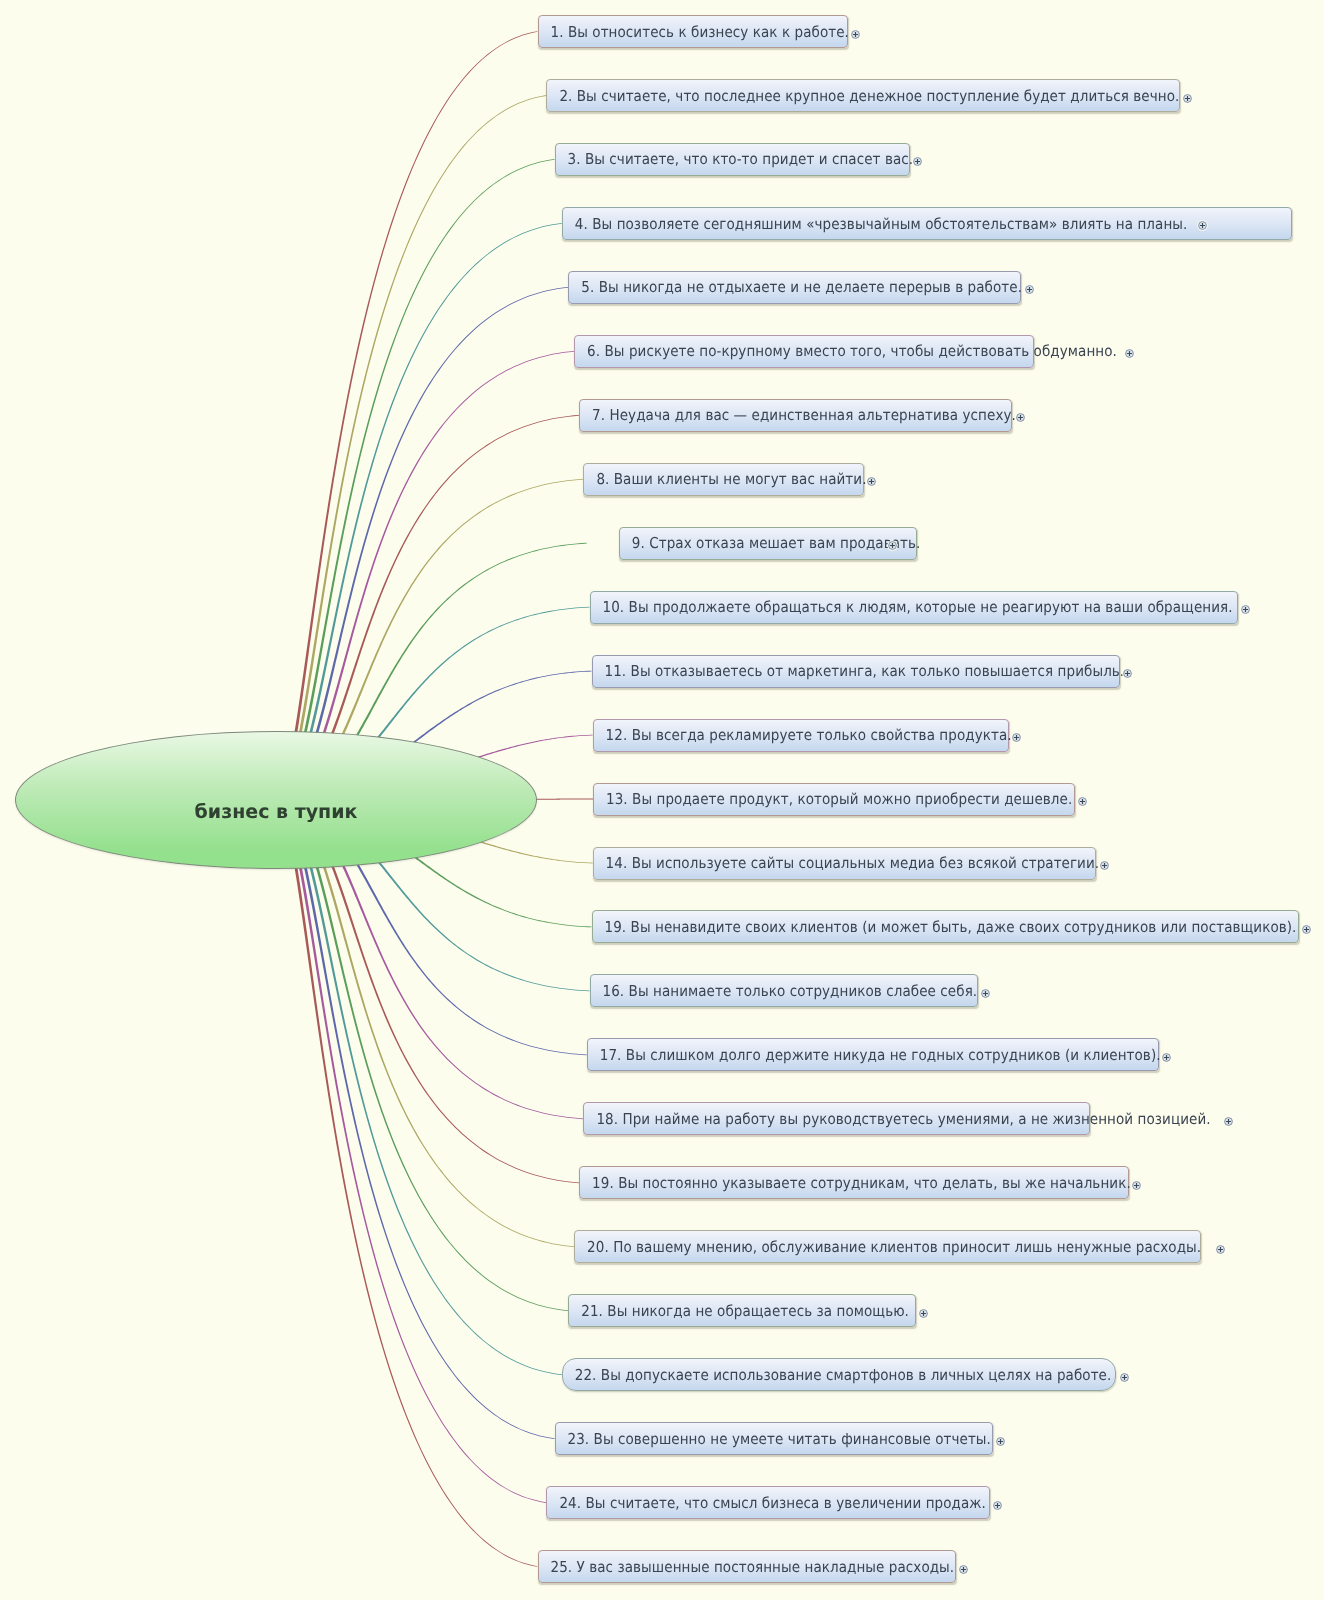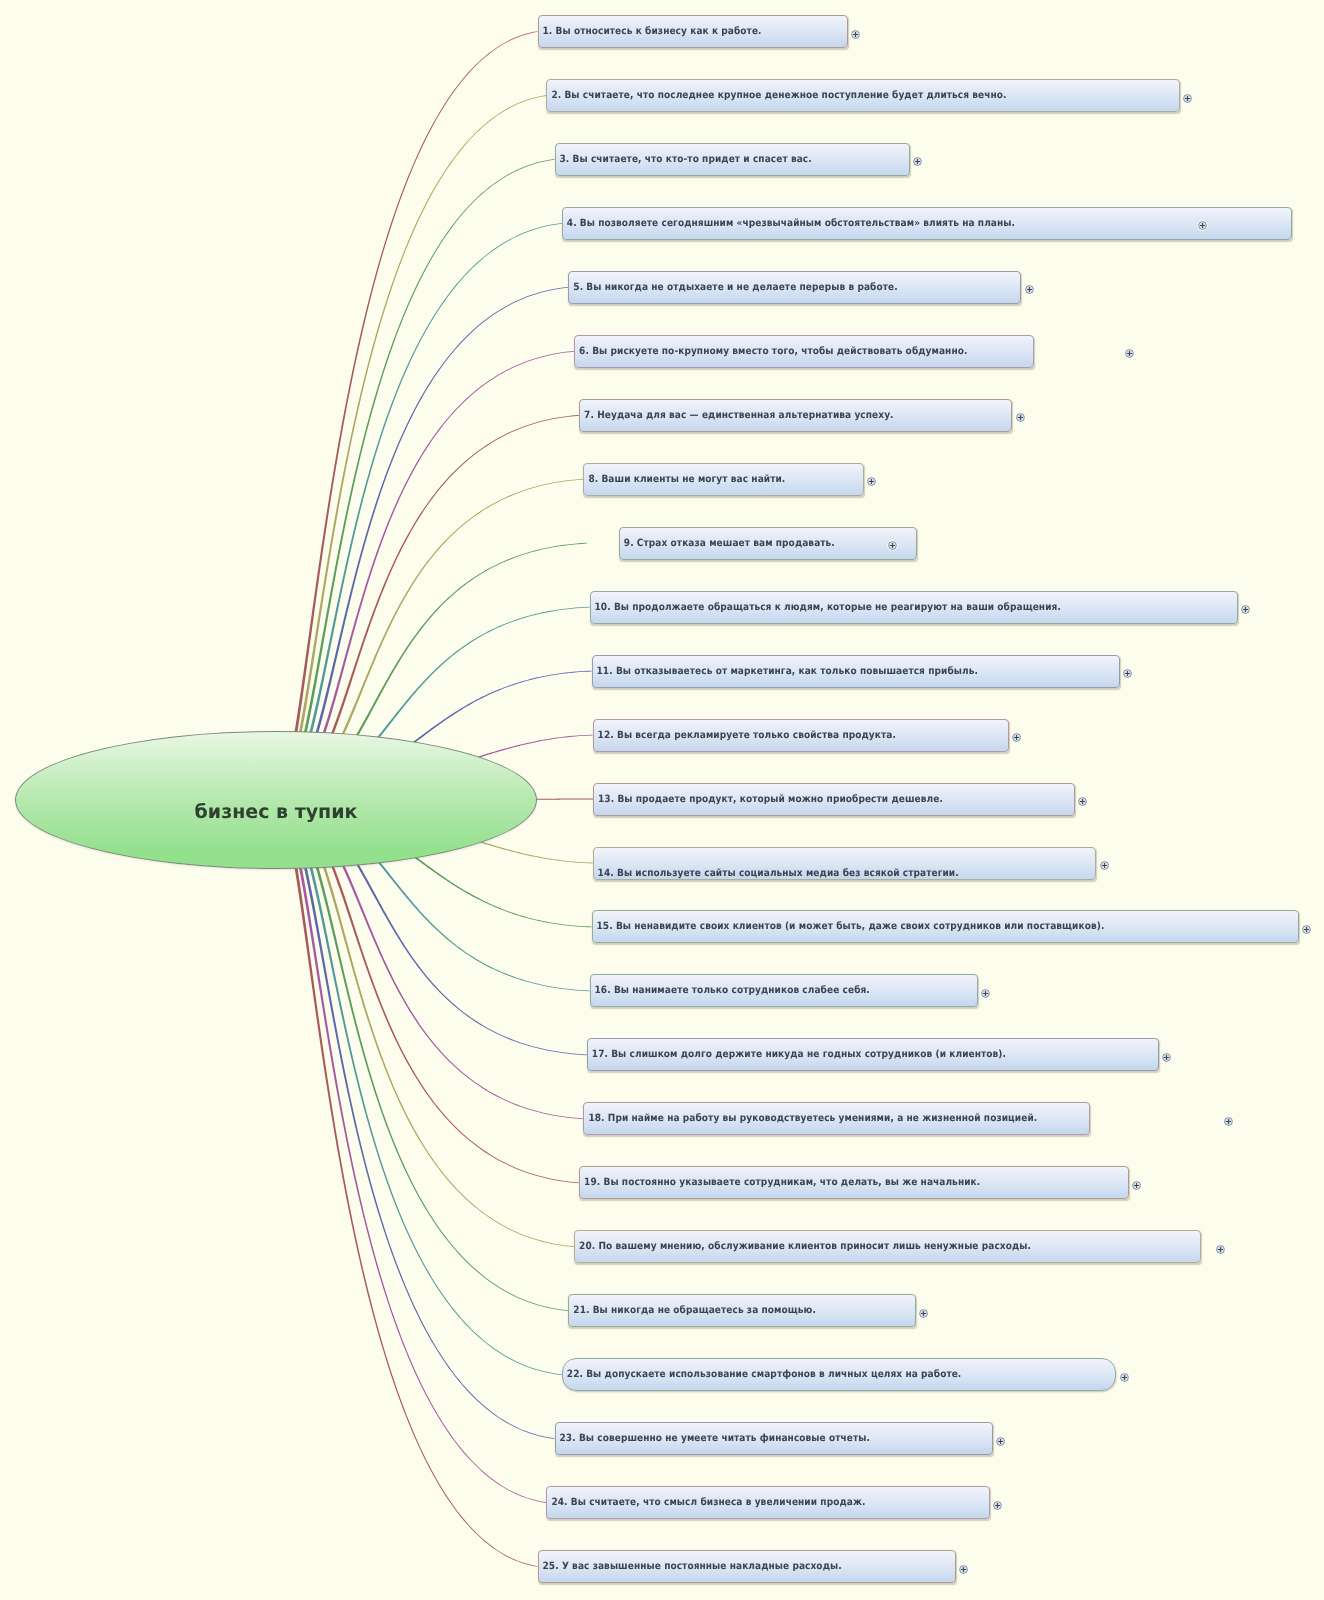--- a/index.html
+++ b/index.html
@@ -18,22 +18,22 @@
      box-shadow:0 1px 2px rgba(0,0,0,0.10);}
   #central-text{font-weight:bold;font-size:19px;color:#2f4130;line-height:29px;
      letter-spacing:0px;padding:0 8px;position:relative;top:-2px;}
 
   
   .node{position:absolute;box-sizing:border-box;height:33px;border-radius:4px;
      border:1px solid #999;white-space:nowrap;
      background:linear-gradient(180deg,#f1f4fb 0%,#e9eef8 20%,#dce6f5 52%,#c9daef 90%,#c6d8ee 100%);
      box-shadow:0.5px 1.2px 1.3px rgba(120,116,90,0.34);
      display:flex;align-items:center;}
-  .node-label{font-size:10px;color:#3a4450;padding-left:4px;letter-spacing:0.08px;
-     font-family:"DejaVu Sans Condensed","DejaVu Sans",sans-serif;font-weight:bold;}
+  .node-label{font-size:15px;color:#3a4450;padding-left:12px;letter-spacing:0.08px;
+     font-family:"DejaVu Sans Condensed","DejaVu Sans",sans-serif;}
   .expand{position:absolute;width:11px;height:11px;}
 </style>
 </head>
 <body>
 
 <div id="stage" style="background: rgb(253, 253, 238);">
 
   <svg id="edges" viewBox="0 0 1324 1600" width="1324" height="1600">
       <path d="M276.27,801.78L277.49,801.48L278.71,800.82L279.79,799.91L280.78,798.78L281.70,797.44L282.58,795.89L283.44,794.13L284.28,792.15L285.10,789.96L285.92,787.56L286.73,784.95L287.54,782.12L288.34,779.09L289.14,775.86L289.94,772.42L290.74,768.79L291.54,764.97L292.34,760.95L293.14,756.75L293.95,752.36L294.75,747.79L295.57,743.05L296.38,738.14L297.21,733.05L298.04,727.81L298.87,722.40L299.71,716.83L300.56,711.12L301.42,705.25L302.29,699.24L303.17,693.08L304.05,686.79L304.95,680.36L305.86,673.81L306.78,667.13L307.72,660.32L308.66,653.40L309.62,646.36L310.60,639.22L311.59,631.96L312.60,624.61L313.62,617.15L314.66,609.60L315.71,601.96L316.79,594.23L317.88,586.42L318.99,578.53L320.13,570.56L321.28,562.52L322.45,554.42L323.65,546.25L324.87,538.02L326.11,529.73L327.37,521.39L328.66,513.01L329.97,504.58L331.31,496.11L332.67,487.60L334.07,479.06L335.48,470.49L336.93,461.89L338.40,453.28L339.90,444.65L341.44,436.00L343.00,427.35L344.59,418.69L346.21,410.03L347.87,401.37L349.56,392.71L351.28,384.07L353.03,375.44L354.82,366.83L356.65,358.25L358.51,349.68L360.40,341.15L362.33,332.65L364.30,324.19L366.31,315.77L368.35,307.40L370.44,299.07L372.56,290.80L374.73,282.59L376.93,274.43L379.18,266.34L381.47,258.32L383.80,250.37L386.18,242.50L388.59,234.71L391.06,227.01L393.57,219.39L396.12,211.86L398.72,204.43L401.37,197.10L404.06,189.88L406.80,182.76L409.59,175.75L412.43,168.86L415.32,162.09L418.26,155.45L421.25,148.93L424.30,142.54L427.39,136.28L430.54,130.17L433.74,124.20L437.00,118.37L440.30,112.70L443.67,107.18L447.09,101.82L450.57,96.62L454.10,91.59L457.69,86.73L461.34,82.04L465.04,77.53L468.81,73.21L472.63,69.06L476.52,65.11L480.47,61.36L484.47,57.80L488.54,54.44L492.67,51.28L496.87,48.34L501.13,45.61L505.45,43.09L509.84,40.80L514.29,38.73L518.81,36.88L523.39,35.27L528.05,33.90L532.77,32.77L537.56,31.87L537.44,31.13L532.61,32.02L527.85,33.16L523.16,34.54L518.54,36.16L513.98,38.01L509.49,40.09L505.07,42.40L500.71,44.92L496.42,47.67L492.19,50.63L488.03,53.79L483.93,57.16L479.90,60.74L475.92,64.51L472.01,68.47L468.16,72.62L464.37,76.96L460.64,81.48L456.97,86.18L453.36,91.05L449.80,96.10L446.30,101.30L442.86,106.67L439.47,112.20L436.14,117.89L432.87,123.72L429.65,129.70L426.48,135.82L423.36,142.08L420.30,148.48L417.29,155.01L414.33,161.66L411.42,168.44L408.56,175.33L405.75,182.35L402.99,189.47L400.27,196.70L397.61,204.04L394.99,211.47L392.41,219.00L389.88,226.62L387.40,234.34L384.96,242.13L382.57,250.01L380.21,257.96L377.90,265.98L375.64,274.07L373.41,282.23L371.22,290.45L369.08,298.73L366.97,307.05L364.90,315.43L362.87,323.85L360.88,332.32L358.93,340.82L357.01,349.35L355.13,357.92L353.28,366.51L351.47,375.12L349.69,383.75L347.95,392.40L346.24,401.05L344.56,409.71L342.91,418.37L341.30,427.03L339.71,435.69L338.15,444.34L336.63,452.97L335.13,461.59L333.66,470.18L332.22,478.75L330.80,487.29L329.41,495.80L328.05,504.27L326.71,512.70L325.40,521.09L324.11,529.43L322.84,537.71L321.60,545.94L320.38,554.11L319.18,562.22L318.00,570.25L316.84,578.22L315.70,586.11L314.58,593.92L313.48,601.65L312.39,609.29L311.33,616.83L310.28,624.29L309.25,631.64L308.23,638.89L307.22,646.03L306.24,653.06L305.26,659.98L304.30,666.78L303.35,673.46L302.41,680.01L301.49,686.42L300.57,692.71L299.67,698.85L298.77,704.86L297.88,710.71L297.00,716.42L296.13,721.97L295.27,727.37L294.41,732.60L293.56,737.67L292.72,742.56L291.88,747.28L291.04,751.83L290.21,756.19L289.38,760.36L288.56,764.35L287.73,768.14L286.91,771.73L286.09,775.11L285.27,778.29L284.45,781.26L283.63,784.01L282.82,786.53L282.00,788.83L281.19,790.89L280.38,792.71L279.59,794.28L278.80,795.59L278.05,796.64L277.35,797.40L276.73,797.89L276.24,798.14L275.73,798.22Z" fill="#a85a58"></path>
       <path d="M276.20,801.79L277.54,801.54L278.91,800.99L280.18,800.18L281.37,799.15L282.49,797.91L283.57,796.47L284.61,794.84L285.62,793.01L286.62,790.98L287.59,788.77L288.56,786.35L289.51,783.75L290.45,780.97L291.39,777.99L292.32,774.83L293.24,771.50L294.16,767.98L295.08,764.29L296.00,760.43L296.91,756.41L297.82,752.22L298.73,747.87L299.65,743.36L300.56,738.69L301.48,733.88L302.40,728.92L303.32,723.82L304.25,718.57L305.19,713.19L306.13,707.68L307.07,702.03L308.02,696.26L308.99,690.37L309.95,684.36L310.93,678.23L311.92,672.00L312.92,665.65L313.93,659.20L314.95,652.64L315.99,645.99L317.04,639.25L318.10,632.41L319.18,625.49L320.27,618.49L321.38,611.40L322.50,604.24L323.65,597.00L324.81,589.70L325.99,582.33L327.19,574.90L328.41,567.41L329.65,559.86L330.91,552.27L332.20,544.62L333.50,536.94L334.83,529.21L336.19,521.44L337.57,513.64L338.97,505.81L340.41,497.96L341.87,490.08L343.35,482.18L344.87,474.27L346.41,466.34L347.99,458.41L349.59,450.47L351.22,442.53L352.89,434.59L354.59,426.66L356.32,418.74L358.09,410.83L359.89,402.94L361.73,395.06L363.60,387.22L365.51,379.39L367.45,371.60L369.44,363.85L371.46,356.13L373.52,348.45L375.62,340.82L377.76,333.24L379.95,325.71L382.17,318.23L384.44,310.82L386.75,303.46L389.10,296.18L391.50,288.96L393.95,281.82L396.44,274.76L398.98,267.78L401.56,260.88L404.20,254.07L406.88,247.35L409.61,240.72L412.39,234.20L415.22,227.78L418.11,221.46L421.04,215.26L424.03,209.16L427.07,203.19L430.17,197.33L433.32,191.60L436.52,185.99L439.78,180.52L443.10,175.18L446.48,169.98L449.91,164.92L453.41,160.00L456.96,155.24L460.57,150.63L464.24,146.17L467.98,141.87L471.78,137.74L475.63,133.77L479.56,129.98L483.54,126.36L487.59,122.91L491.71,119.65L495.89,116.57L500.14,113.67L504.46,110.97L508.84,108.47L513.30,106.16L517.82,104.06L522.41,102.16L527.07,100.47L531.81,98.99L536.62,97.73L541.50,96.69L546.46,95.88L546.34,95.12L541.36,95.94L536.44,96.99L531.60,98.26L526.83,99.74L522.13,101.43L517.50,103.34L512.95,105.45L508.46,107.77L504.05,110.28L499.70,112.99L495.42,115.90L491.21,118.99L487.06,122.26L482.98,125.72L478.97,129.35L475.02,133.16L471.14,137.13L467.31,141.28L463.55,145.59L459.86,150.05L456.22,154.68L452.65,159.45L449.13,164.37L445.67,169.44L442.28,174.65L438.94,180.00L435.65,185.48L432.43,191.10L429.25,196.84L426.14,202.70L423.07,208.68L420.07,214.78L417.11,221.00L414.21,227.32L411.35,233.75L408.55,240.28L405.80,246.91L403.10,253.63L400.44,260.45L397.84,267.35L395.28,274.34L392.77,281.41L390.30,288.56L387.88,295.78L385.50,303.07L383.17,310.42L380.88,317.84L378.64,325.32L376.43,332.85L374.27,340.44L372.14,348.08L370.06,355.76L368.02,363.48L366.01,371.24L364.04,379.03L362.11,386.85L360.22,394.71L358.36,402.58L356.54,410.48L354.75,418.39L352.99,426.31L351.27,434.25L349.58,442.19L347.92,450.13L346.29,458.07L344.69,466.00L343.12,473.93L341.58,481.84L340.07,489.74L338.59,497.62L337.13,505.48L335.70,513.31L334.30,521.11L332.92,528.87L331.56,536.60L330.23,544.29L328.92,551.93L327.63,559.53L326.36,567.07L325.12,574.56L323.89,581.99L322.69,589.36L321.50,596.66L320.33,603.89L319.18,611.05L318.04,618.13L316.92,625.14L315.82,632.05L314.73,638.88L313.65,645.63L312.59,652.27L311.54,658.82L310.50,665.26L309.48,671.60L308.46,677.83L307.45,683.95L306.46,689.95L305.47,695.84L304.49,701.60L303.51,707.23L302.55,712.73L301.59,718.10L300.63,723.33L299.68,728.41L298.73,733.35L297.79,738.15L296.84,742.79L295.91,747.27L294.97,751.60L294.03,755.76L293.09,759.75L292.15,763.57L291.22,767.22L290.28,770.68L289.33,773.97L288.39,777.06L287.44,779.97L286.49,782.67L285.54,785.18L284.59,787.48L283.63,789.57L282.68,791.45L281.73,793.10L280.79,794.52L279.86,795.70L278.96,796.65L278.11,797.36L277.31,797.83L276.58,798.10L275.80,798.21Z" fill="#ada763"></path>
@@ -164,30 +164,30 @@
           <path d="M5.5 2.9 L5.5 8.1 M2.9 5.5 L8.1 5.5" stroke="#3b4856" stroke-width="1.15"></path>
         </svg></div>
     <div class="node" style="left: 593px; top: 782.5px; width: 482px; border-color: rgb(179, 153, 148);">
         <span class="node-label">13. Вы продаете продукт, который можно приобрести дешевле.</span>
       </div>
     <div class="expand" style="left: 1077.2px; top: 792px;"><svg viewBox="0 0 11 11" width="11" height="11">
           <circle cx="5.5" cy="5.5" r="5.2" fill="#fdfdf4"></circle>
           <circle cx="5.5" cy="5.5" r="3.9" fill="#dde5ee" stroke="#7b8794" stroke-width="0.9"></circle>
           <path d="M5.5 2.9 L5.5 8.1 M2.9 5.5 L8.1 5.5" stroke="#3b4856" stroke-width="1.15"></path>
         </svg></div>
-    <div class="node" style="left: 592.6px; top: 846.5px; width: 503.9px; border-color: rgb(174, 173, 153); align-items: flex-end;">
+    <div class="node" style="left: 592.6px; top: 846.5px; width: 503.9px; border-color: rgb(174, 173, 153);">
         <span class="node-label">14. Вы используете сайты социальных медиа без всякой стратегии.</span>
       </div>
     <div class="expand" style="left: 1098.7px; top: 856px;"><svg viewBox="0 0 11 11" width="11" height="11">
           <circle cx="5.5" cy="5.5" r="5.2" fill="#fdfdf4"></circle>
           <circle cx="5.5" cy="5.5" r="3.9" fill="#dde5ee" stroke="#7b8794" stroke-width="0.9"></circle>
           <path d="M5.5 2.9 L5.5 8.1 M2.9 5.5 L8.1 5.5" stroke="#3b4856" stroke-width="1.15"></path>
         </svg></div>
     <div class="node" style="left: 591.5px; top: 910.4px; width: 707.5px; border-color: rgb(149, 171, 147);">
-        <span class="node-label">15. Вы ненавидите своих клиентов (и может быть, даже своих сотрудников или поставщиков).</span>
+        <span class="node-label">19. Вы ненавидите своих клиентов (и может быть, даже своих сотрудников или поставщиков).</span>
       </div>
     <div class="expand" style="left: 1301.2px; top: 919.9px;"><svg viewBox="0 0 11 11" width="11" height="11">
           <circle cx="5.5" cy="5.5" r="5.2" fill="#fdfdf4"></circle>
           <circle cx="5.5" cy="5.5" r="3.9" fill="#dde5ee" stroke="#7b8794" stroke-width="0.9"></circle>
           <path d="M5.5 2.9 L5.5 8.1 M2.9 5.5 L8.1 5.5" stroke="#3b4856" stroke-width="1.15"></path>
         </svg></div>
     <div class="node" style="left: 589.5px; top: 974.4px; width: 388px; border-color: rgb(145, 169, 167);">
         <span class="node-label">16. Вы нанимаете только сотрудников слабее себя.</span>
       </div>
     <div class="expand" style="left: 979.7px; top: 983.9px;"><svg viewBox="0 0 11 11" width="11" height="11">

